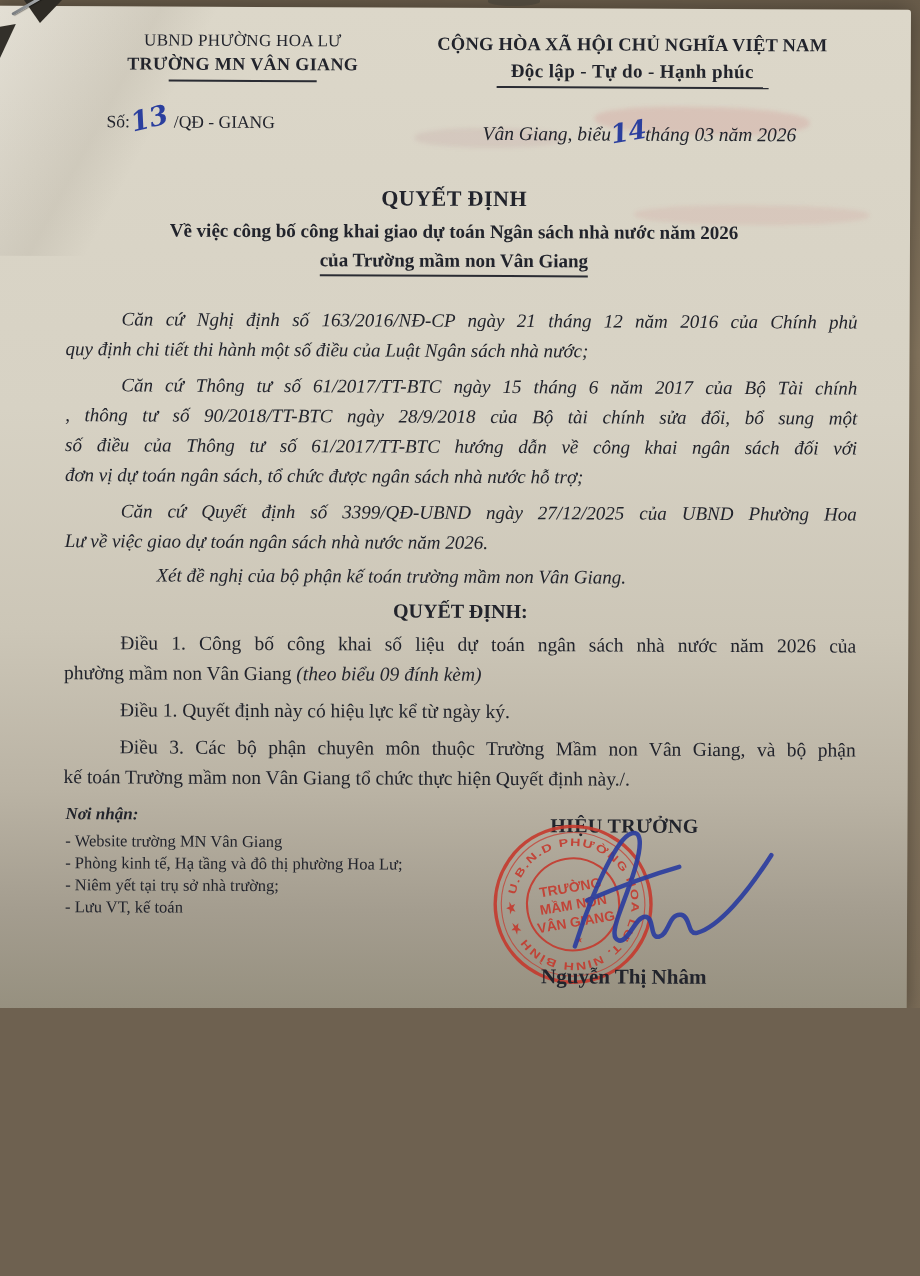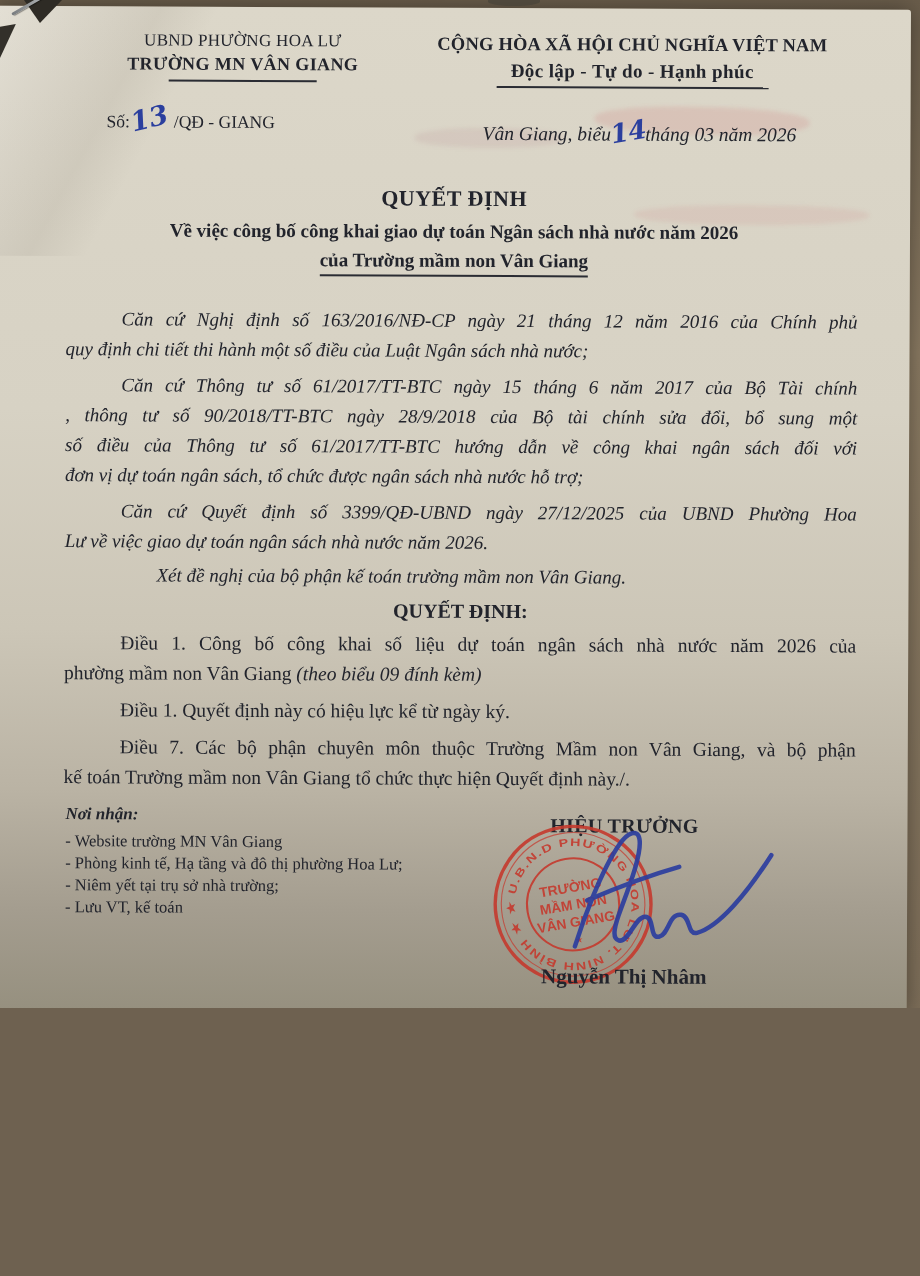--- a/index.html
+++ b/index.html
@@ -121,21 +121,21 @@
 
       <div class="ln it ind2 mb2">Xét đề nghị của bộ phận kế toán trường mầm non Vân Giang.</div>
 
       <div class="qd-head mb2">QUYẾT ĐỊNH:</div>
 
       <div class="ln j dieu ind"><span class="lead">Điều 1.</span><span> Công bố công khai số liệu dự toán ngân sách nhà nước năm 2026 của</span></div>
       <div class="ln dieu mb7"><span>phường mầm non Vân Giang </span><span class="it">(theo biểu 09 đính kèm)</span></div>
 
       <div class="ln dieu ind mb7"><span class="lead">Điều 1.</span><span> Quyết định này có hiệu lực kể từ ngày ký.</span></div>
 
-      <div class="ln j dieu ind"><span class="lead">Điều 7.</span><span> Các bộ phận chuyên môn thuộc Trường Mầm non Vân Giang, và bộ phận</span></div>
+      <div class="ln j dieu ind"><span class="lead">Điều 3.</span><span> Các bộ phận chuyên môn thuộc Trường Mầm non Vân Giang, và bộ phận</span></div>
       <div class="ln dieu">kế toán Trường mầm non Vân Giang tổ chức thực hiện Quyết định này./.</div>
     </div>
 
     <div class="recipients">
       <div class="rt">Nơi nhận:</div>
       <div class="ri">- Website trường MN Vân Giang</div>
       <div class="ri">- Phòng kinh tế, Hạ tầng và đô thị phường Hoa Lư;</div>
       <div class="ri">- Niêm yết tại trụ sở nhà trường;</div>
       <div class="ri">- Lưu VT, kế toán</div>
     </div>

